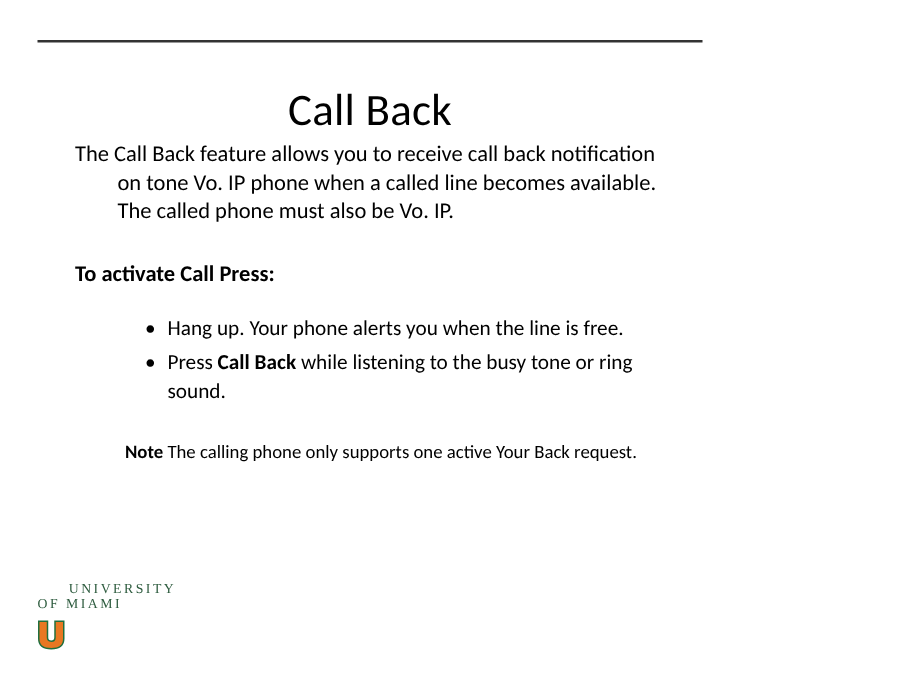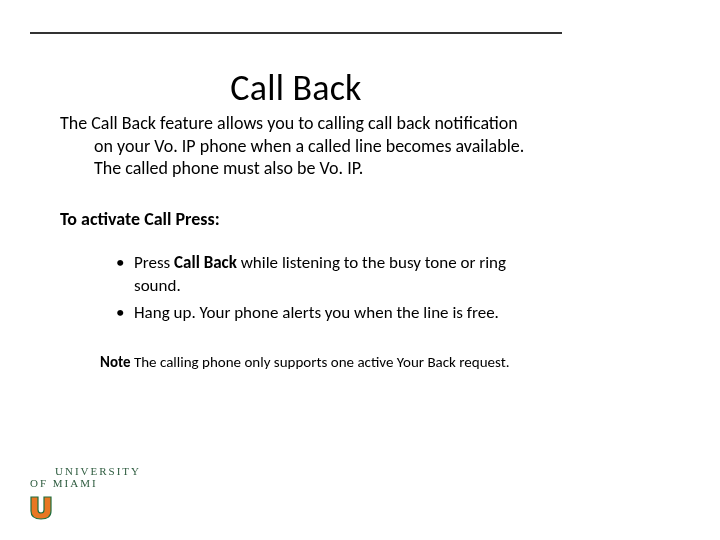--- a/index.html
+++ b/index.html
@@ -105,30 +105,30 @@
 <body>
 
 <div class="slide">
 
   <div class="rule"></div>
 
   <h1 class="title">Call Back</h1>
 
   <div class="body">
 
-    <p class="intro">The Call Back feature allows you to calling call back notification on your Vo. IP phone when a called line becomes available. The called phone must also be Vo. IP.</p>
+    <p class="intro">The Call Back feature allows you to receive call back notification on tone Vo. IP phone when a called line becomes available. The called phone must also be Vo. IP.</p>
 
     <p class="section-heading">To activate Call Press:</p>
 
     <ul class="steps">
       <li>
-        <span>Press </span><span class="bold">Call Back</span><span> while listening to the busy tone or ring sound.</span>
+        <span>Hang up. Your phone alerts you when the line is free.</span><span class="bold"></span><span></span>
       </li>
       <li>
-        <span>Hang up. Your phone alerts you when the line is free.</span><span class="bold"></span><span></span>
+        <span>Press </span><span class="bold">Call Back</span><span> while listening to the busy tone or ring sound.</span>
       </li>
     </ul>
 
     <p class="note">
       <span class="lead">Note</span><span> The calling phone only supports one active Your Back request.</span>
     </p>
 
   </div>
 
   <div class="footer-logo">

